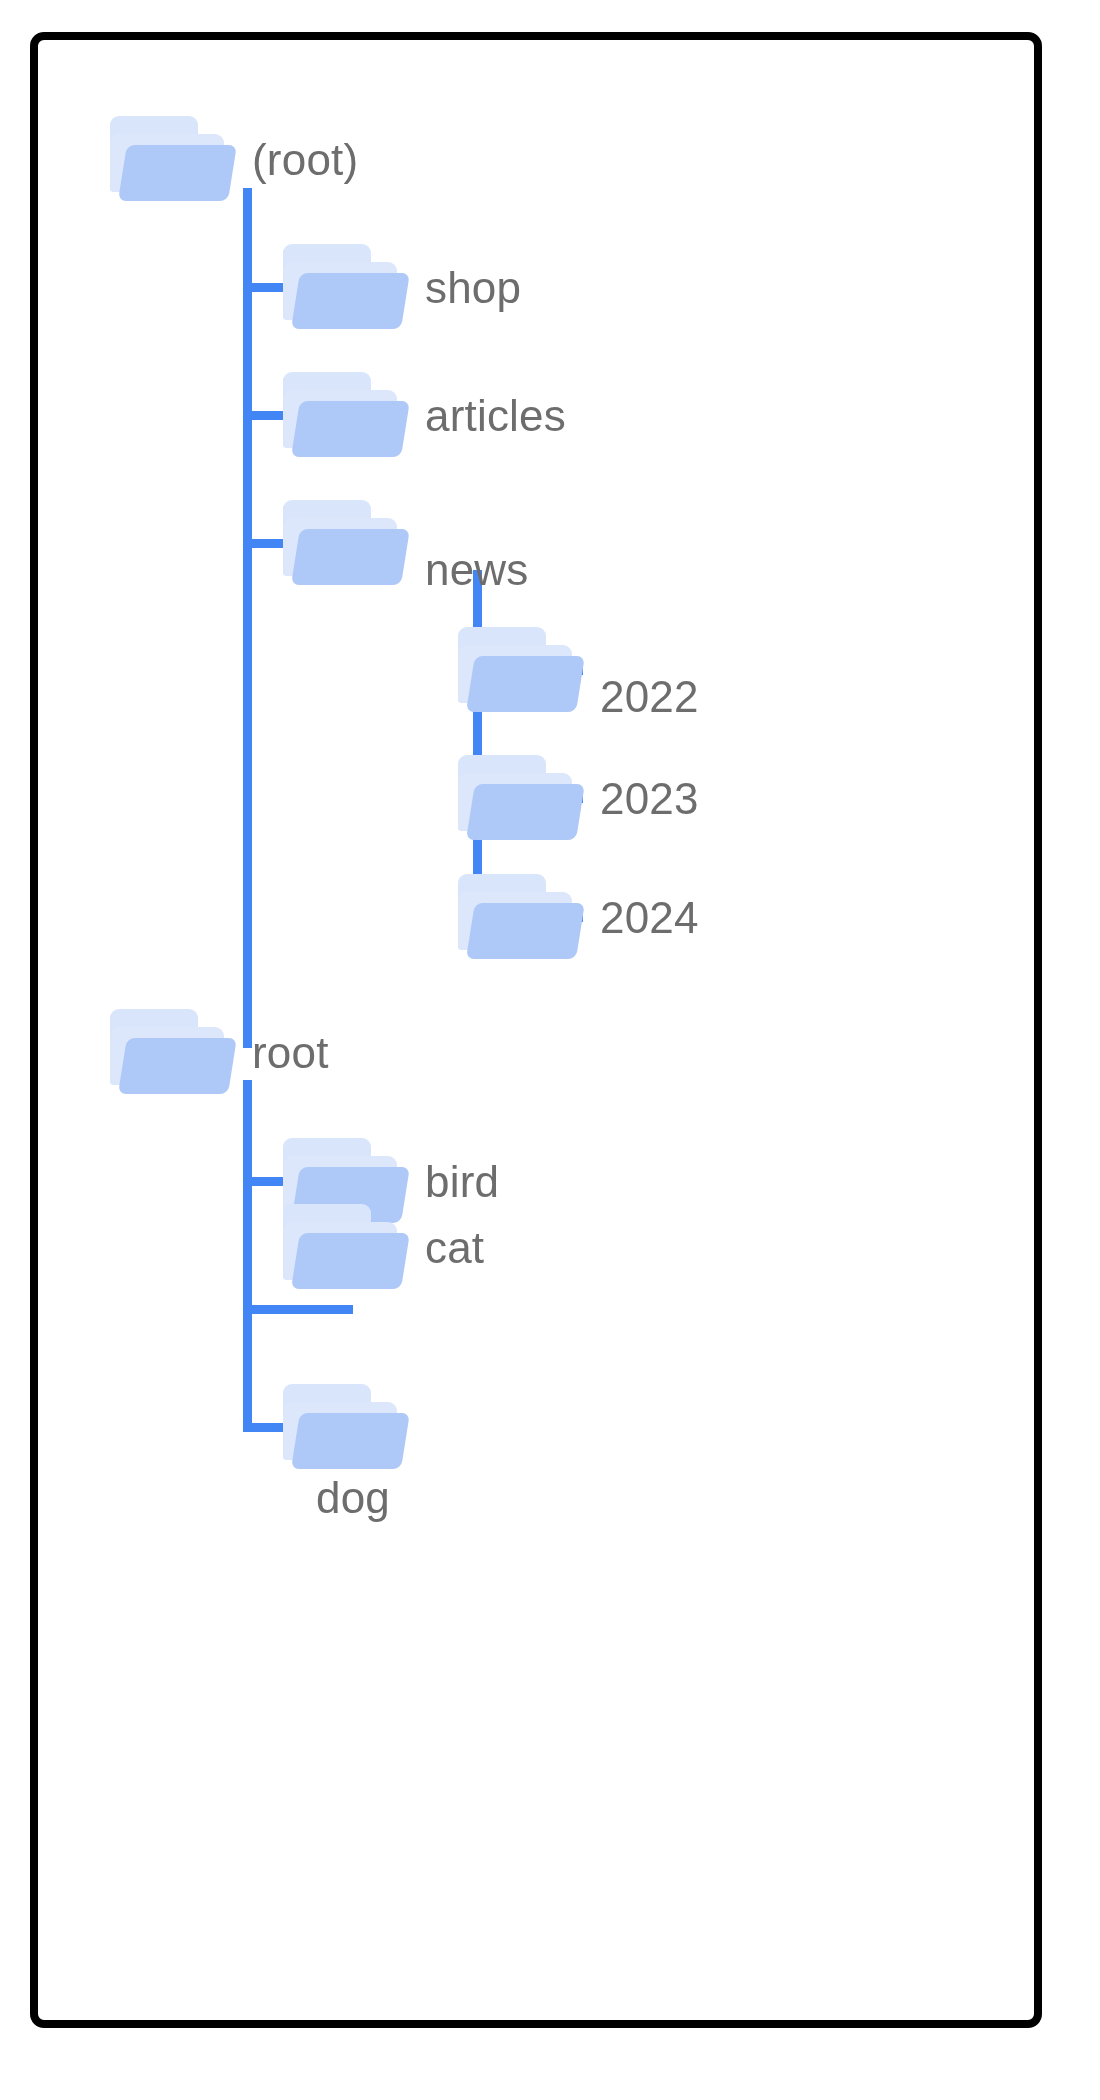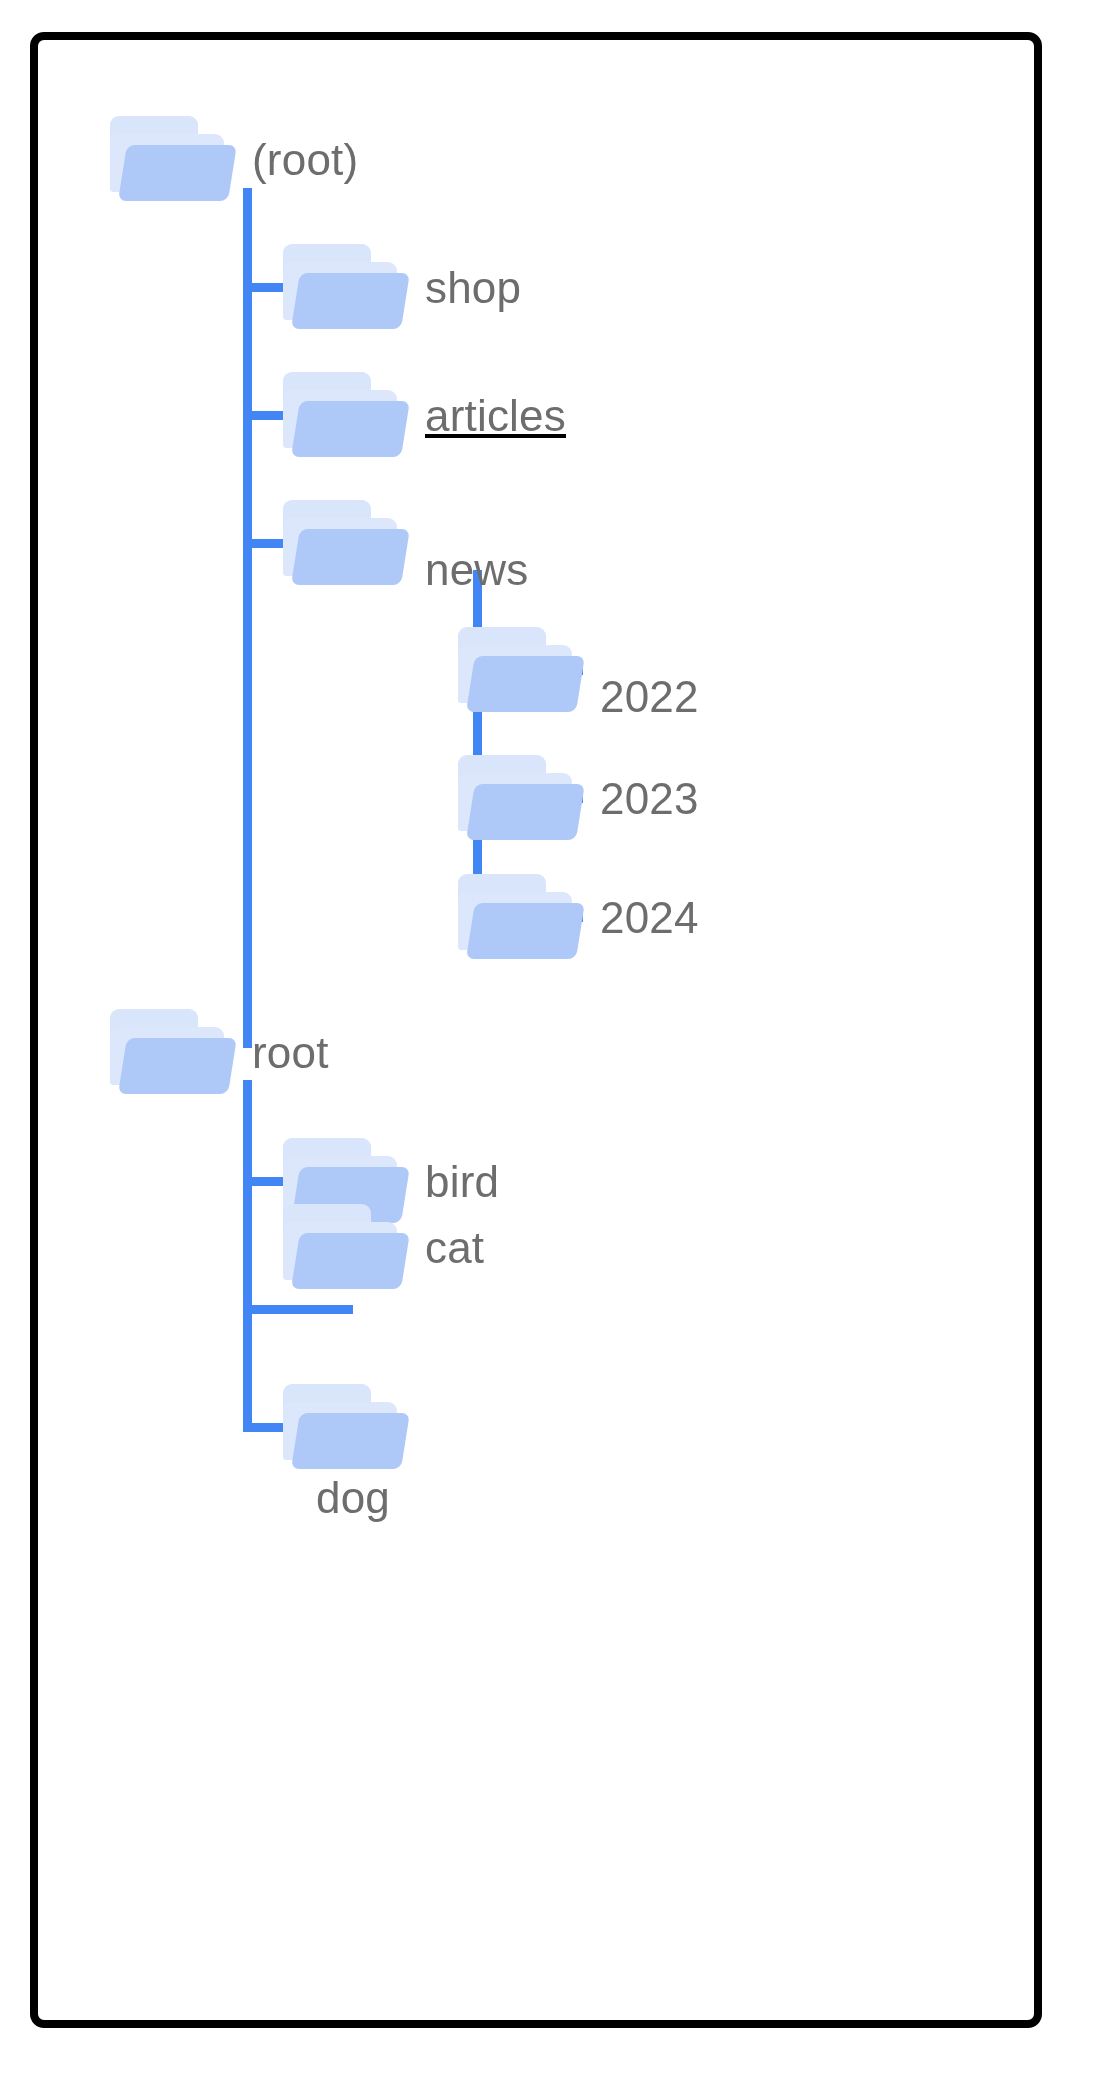--- a/index.html
+++ b/index.html
@@ -119,21 +119,21 @@
 
       <div class="node" style="left:243px; top:200px;">
         <span class="folder-icon">
           <span class="f-back"></span>
             <span class="f-back2"></span>
             <span class="f-front"></span>
         </span>
         <span class="node-label">shop</span>
       </div>
 
-      <div class="node" style="left:243px; top:328px;text-decoration:underline;">
+      <div class="node" style="left:243px; top:328px;">
         <span class="folder-icon">
           <span class="f-back"></span>
             <span class="f-back2"></span>
             <span class="f-front"></span>
         </span>
         <span class="node-label">articles</span>
       </div>
 
       <div class="node" style="left:243px; top:456px;align-items:flex-end;">
         <span class="folder-icon">

